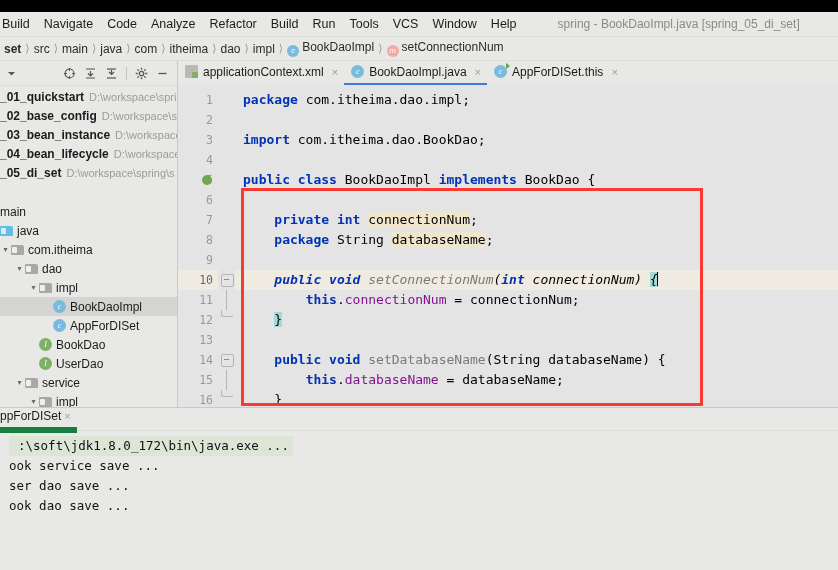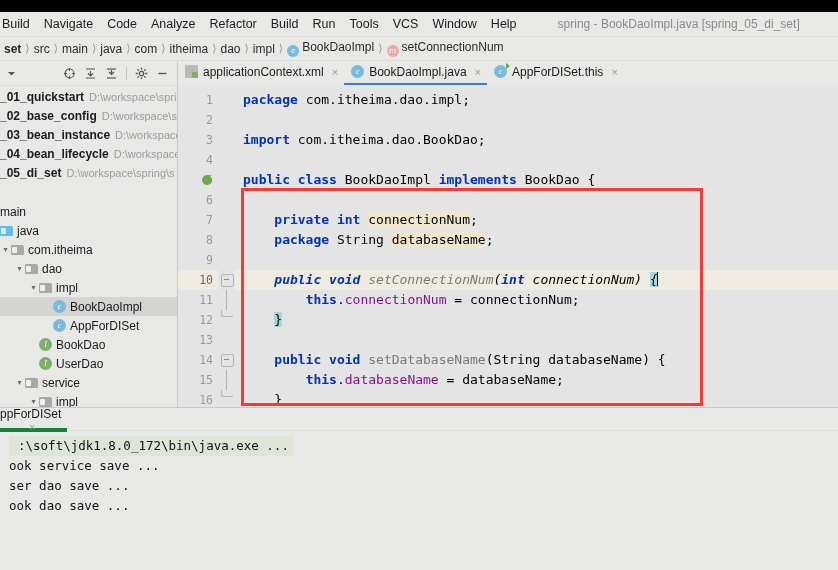--- a/index.html
+++ b/index.html
@@ -204,23 +204,22 @@
   
   .console{
     position:absolute;left:0;right:0;top:407px;bottom:0;background:#E8E8E6;
     border-top:1px solid #C9C9C7;
   }
   .run-tabs{
     height:22px;display:flex;align-items:center;border-bottom:1px solid #DCDCDA;
   }
   .run-tab{
     font-size:12px;color:#1b1b1b;padding:0 6px 0 0;height:21px;
-    display:flex;align-items:center;border-bottom:4px solid #15803d;
+    display:flex;align-items:center;border-bottom:6px solid #15803d;
     margin-left:0px;
-    flex-direction:column;
   }
   .run-tab .tab-x{color:#9d9d9d;}
   .con-body{
     padding-top:5px;font-family:"DejaVu Sans Mono",monospace;font-size:12.5px;
     color:#111;background:#E8E8E6;
   }
   .con-line{height:20px;line-height:20px;white-space:pre;padding-left:9px;}
   .con-line.cmd{background:#DDE5D7;display:inline-block;padding-right:4px;}
 </style>
 </head>

